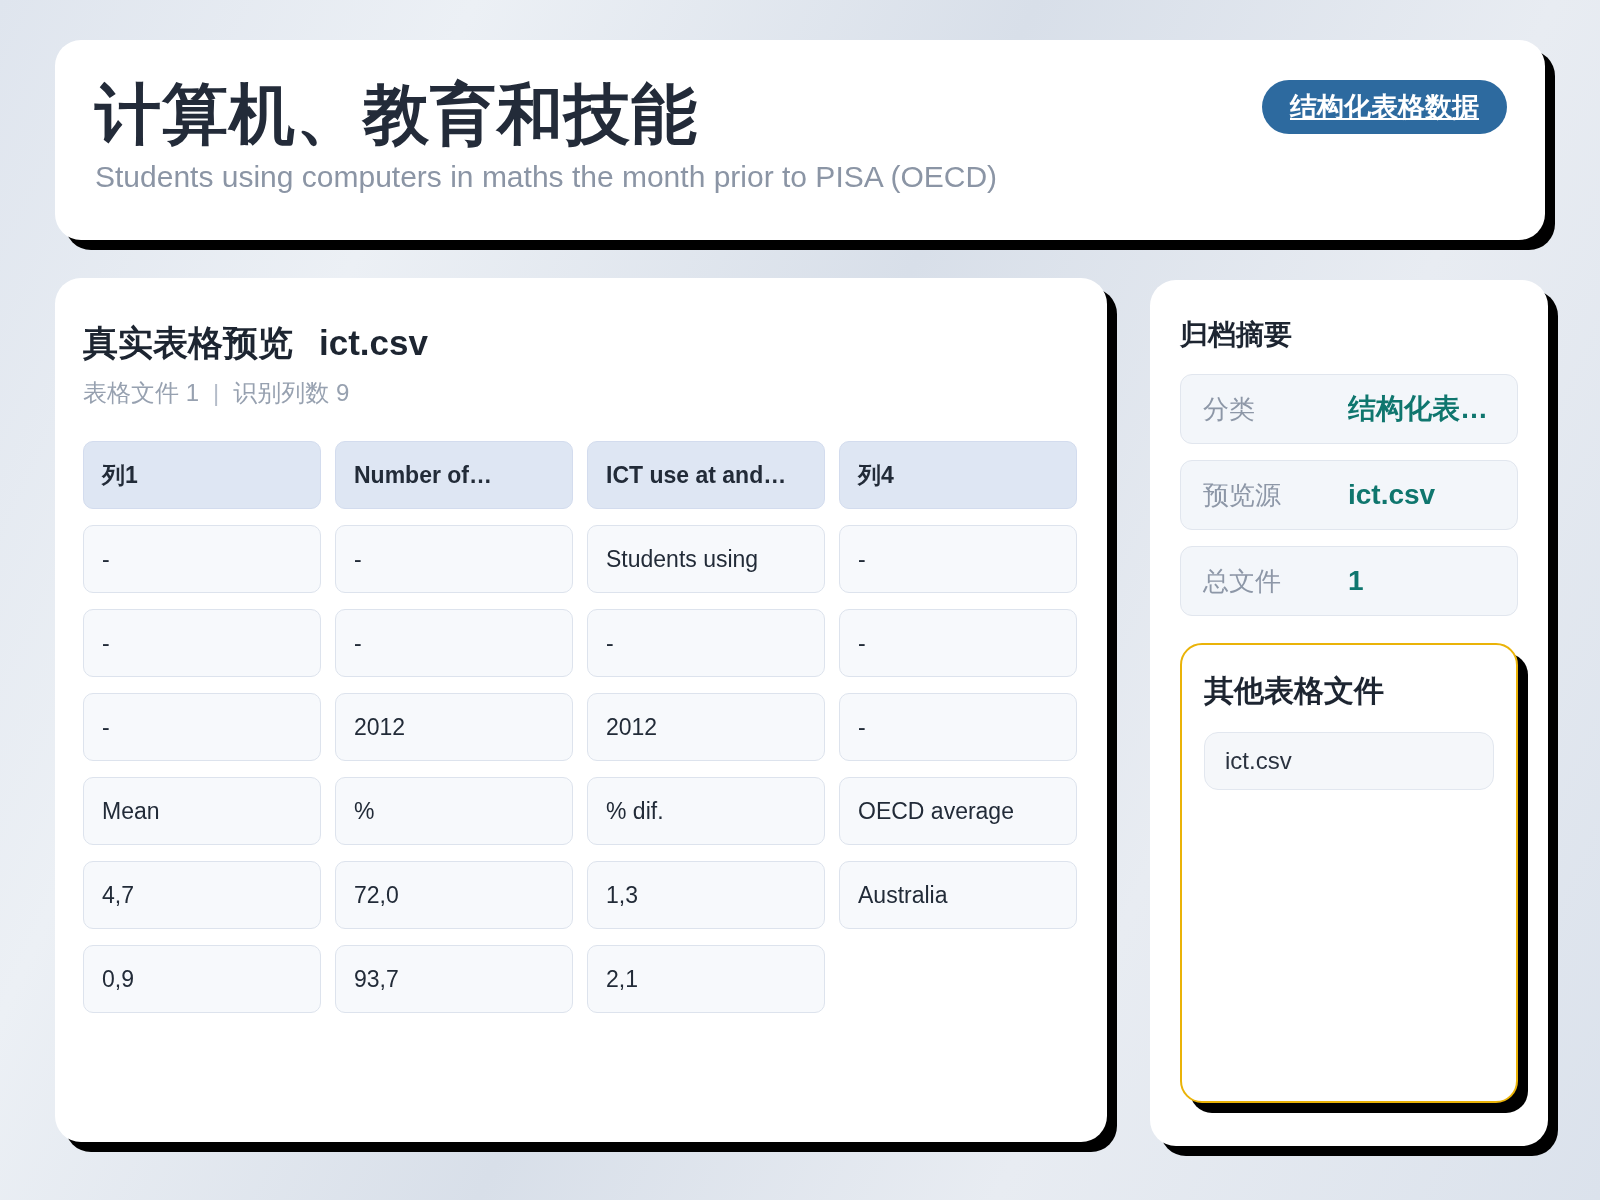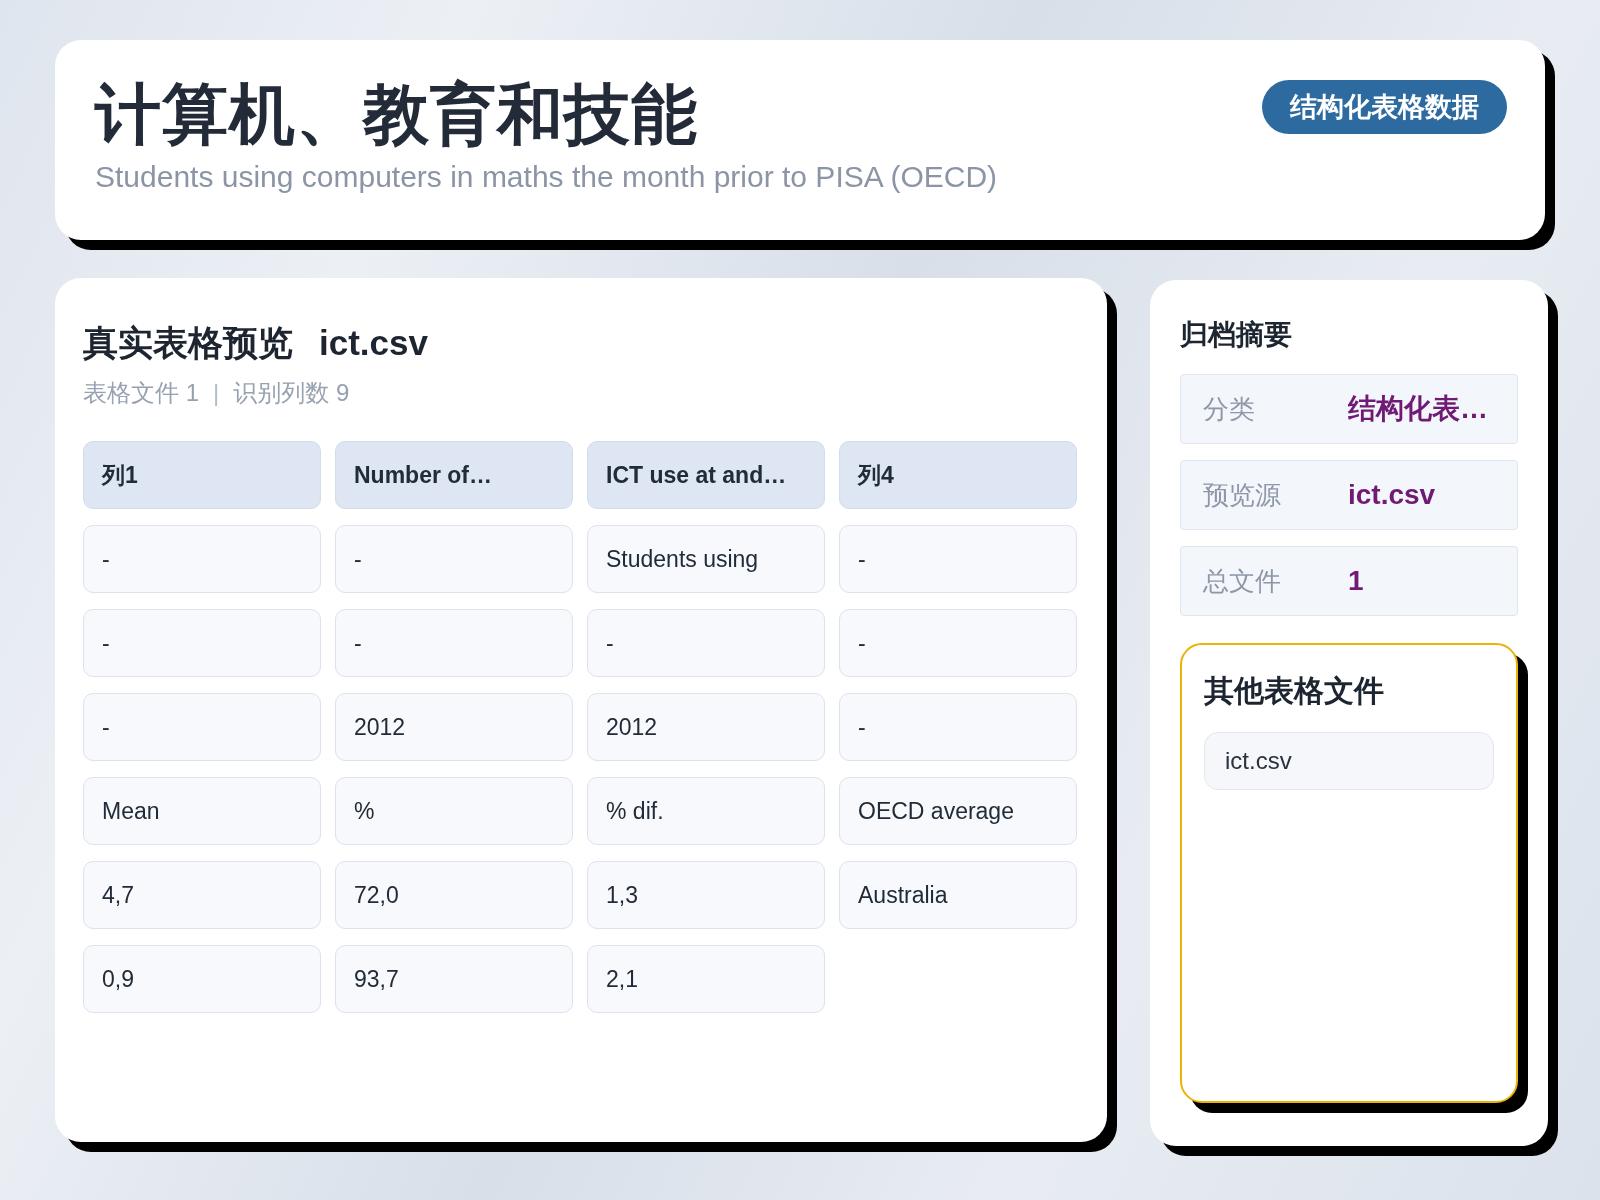--- a/index.html
+++ b/index.html
@@ -35,20 +35,21 @@
     top: 40px;
     right: 38px;
     height: 54px;
     padding: 0 28px;
     border-radius: 27px;
     display: flex;
     align-items: center;
     color: #ffffff;
     font-size: 27px;
     font-weight: 700;
+    text-decoration: underline;
   }
   
   .main-card { left: 55px; top: 278px; width: 1052px; height: 864px; padding: 42px 30px 0 28px; }
   .preview-title-row { display: flex; align-items: baseline; gap: 26px; }
   .preview-title-zh, .preview-file { font-size: 35px; font-weight: 800; color: #1d2531; }
   .preview-meta {
     margin-top: 10px;
     font-size: 24px;
     color: #97a1b0;
     display: flex;
@@ -80,34 +81,34 @@
     background: #dee6f3;
     border-color: #d3dcee;
     font-weight: 800;
   }
   
   .sidebar-card { left: 1150px; top: 280px; width: 398px; height: 866px; padding: 36px 30px 0 30px; }
   .sidebar-title { font-size: 28px; font-weight: 800; color: #1d2531; }
   .stat-list { margin-top: 20px; }
   .stat-row {
     height: 70px;
-    border-radius: 4px;
+    border-radius: 12px;
     background: #f3f6fa;
     border: 1px solid #e1e6ee;
     display: flex;
     align-items: center;
     padding: 0 22px;
     margin-bottom: 16px;
   }
   .stat-label { width: 145px; flex: none; font-size: 26px; color: #8d97a7; }
   .stat-value {
     flex: 1;
     font-size: 28px;
     font-weight: 800;
-    color: #701a75;
+    color: #0f766e;
     white-space: nowrap;
     overflow: hidden;
   }
   .files-card {
     position: absolute;
     left: 30px;
     top: 363px;
     width: 338px;
     height: 460px;
     background: #ffffff;

